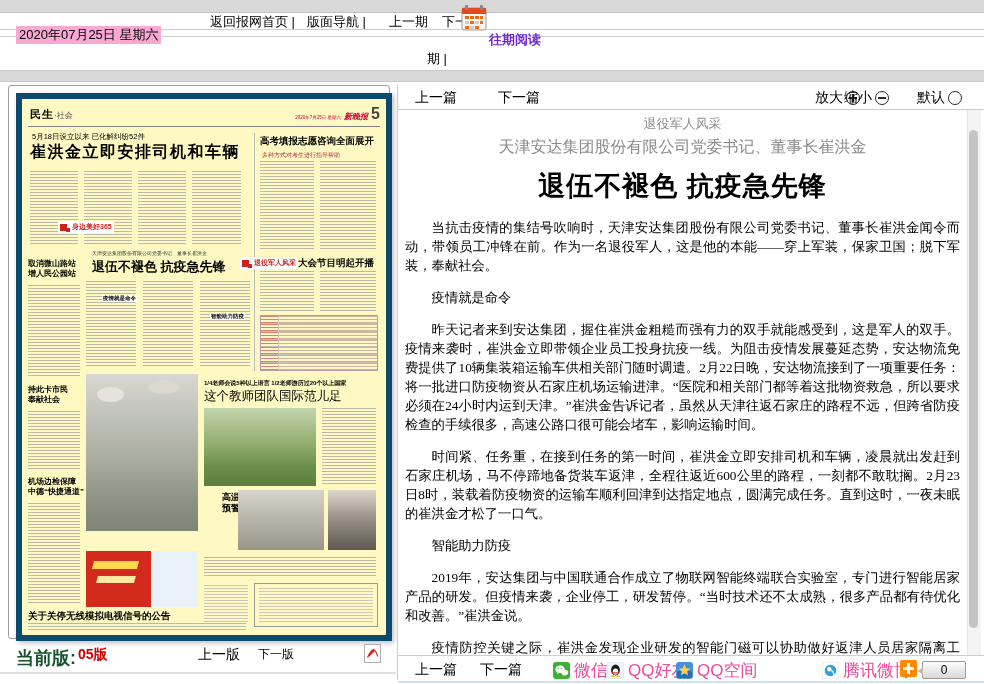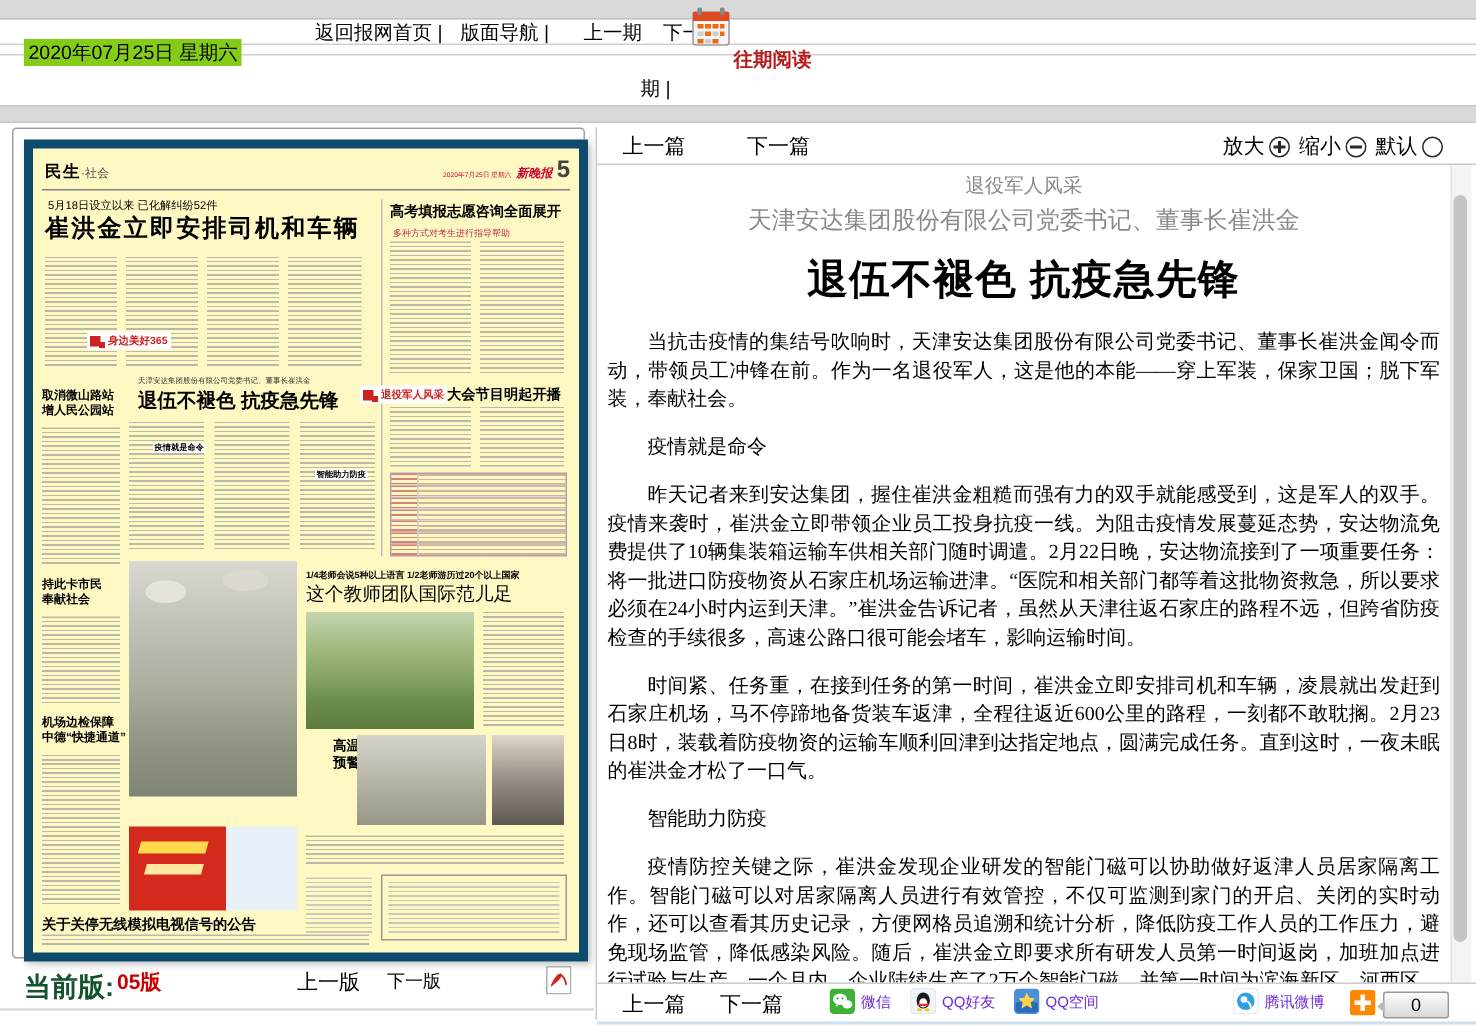--- a/index.html
+++ b/index.html
@@ -5,25 +5,25 @@
   html,body{margin:0;padding:0;}
   body{
     width:984px;height:684px;position:relative;overflow:hidden;
     background:#ffffff;font-family:"Liberation Sans",sans-serif;color:#000;
   }
   .abs{position:absolute;}
   
   #top-strip{left:0;top:0;width:984px;height:12px;background:#d9d9d9;border-bottom:1px solid #c2c2c2;}
   .hline{left:0;width:984px;height:1px;background:#cfcfcf;}
   #hline1{top:29px;} #hline2{top:36px;}
-  #header-date{left:16px;top:26px;font-size:13px;background:#84cc16;padding:0 3px;}
+  #header-date{left:16px;top:26px;font-size:13px;background:#f9a8d4;padding:0 3px;}
   .navlink{top:13px;font-size:13px;cursor:pointer;white-space:nowrap;}
   #nav-home{left:210px;} #nav-layout{left:307px;} #nav-prev-issue{left:389px;} #nav-next-issue-1{left:442px;}
   #nav-next-issue-2{left:427px;top:50px;font-size:13px;}
-  #nav-archive{left:489px;top:31px;font-size:13px;font-weight:bold;color:#b91c1c;cursor:pointer;}
+  #nav-archive{left:489px;top:31px;font-size:13px;font-weight:bold;color:#6d28d9;cursor:pointer;}
   #calendar-icon{left:461px;top:4px;cursor:pointer;}
   #gray-bar2{left:0;top:70px;width:984px;height:10px;background:#d9d9d9;border-top:1px solid #c8c8c8;border-bottom:1px solid #c8c8c8;}
 
   
   #left-panel{left:8px;top:85px;width:380px;height:552px;border:1px solid #9f9f9f;border-radius:3px;background:#fff;}
   #paper{position:absolute;left:7px;top:7px;width:364px;height:536px;background:#fef9c3;border:6px solid #0c4a6e;
          box-shadow:2px 2px 5px rgba(0,0,0,.25);overflow:hidden;cursor:pointer;}
   #paper .abs{position:absolute;}
   .sim{background-image:repeating-linear-gradient(#9d9d9d 0 1px, transparent 1px 3px);opacity:.7;}
   .simlight{background-image:repeating-linear-gradient(#b5b5b5 0 1px, transparent 1px 3px);opacity:.7;}
@@ -83,41 +83,41 @@
   #btn-next-page{left:258px;top:646px;font-size:12px;cursor:pointer;}
   #pdf-icon{left:364px;top:644px;cursor:pointer;}
   #left-bottom-rule{left:0;top:672px;width:396px;height:2px;background:#e0e0e0;}
 
   
   #right-divider{left:397px;top:85px;width:1px;height:595px;background:#cccccc;}
   #toolbar{left:398px;top:85px;width:586px;height:24px;border-bottom:1px solid #ccc;}
   #tb-prev{left:415px;top:89px;font-size:14px;cursor:pointer;}
   #tb-next{left:498px;top:89px;font-size:14px;cursor:pointer;}
   .zoomctl{top:89px;font-size:14px;cursor:pointer;white-space:nowrap;display:flex;align-items:center;gap:3px;}
-  #tb-zoomin{left:815px;} #tb-zoomout{left:866px;} #tb-reset{left:917px;}
+  #tb-zoomin{left:815px;} #tb-zoomout{left:844px;} #tb-reset{left:917px;}
   .circ{width:12px;height:12px;border:1.5px solid #2a2a2a;border-radius:50%;position:relative;display:inline-block;}
   .circ.plus:before,.circ.minus:before{content:"";position:absolute;left:2px;top:5px;width:8px;height:2px;background:#2a2a2a;}
   .circ.plus:after{content:"";position:absolute;left:5px;top:2px;width:2px;height:8px;background:#2a2a2a;}
 
   #article{left:400px;top:110px;width:565px;height:545px;overflow:hidden;font-family:"Liberation Serif",serif;}
   #art-kicker{text-align:center;color:#8a8a8a;font-size:13px;margin-top:5px;}
   #art-subtitle{text-align:center;color:#8a8a8a;font-size:16px;margin-top:4px;}
   #art-title{text-align:center;color:#000;font-size:27px;font-weight:bold;margin:10px 0 14px 0;font-family:"Liberation Sans",sans-serif;letter-spacing:1px;}
   .para{font-size:13.3px;line-height:19px;text-align:justify;text-indent:2em;margin:0 5px 13px 5px;}
 
   
   #scrollbar-track{left:967px;top:110px;width:13px;height:545px;background:#f4f4f4;border-left:1px solid #e4e4e4;cursor:pointer;}
   #scrollbar-thumb{left:969px;top:130px;width:9px;height:498px;background:#c4c4c4;border-radius:5px;cursor:pointer;}
 
   
   #footer-bar{left:398px;top:655px;width:586px;height:25px;border-top:1px solid #ccc;border-bottom:2px solid #cfe0ee;}
   #ft-prev{left:415px;top:661px;font-size:14px;cursor:pointer;}
   #ft-next{left:480px;top:661px;font-size:14px;cursor:pointer;}
   .share{top:659px;display:flex;align-items:center;gap:4px;cursor:pointer;}
-  .share .lbl{font-size:10px;color:#6d28d9;}
+  .share .lbl{font-size:17px;color:#ec4899;}
   #share-wechat{left:553px;} #share-qq{left:607px;} #share-qzone{left:676px;}
   #share-weibo{left:743px;margin-top:44px;} #share-tweibo{left:822px;}
   #share-more{left:900px;top:660px;cursor:pointer;}
   #share-counter{left:922px;top:661px;width:42px;height:16px;border:1px solid #9a9a9a;border-radius:2px;
      background:linear-gradient(#fdfdfd,#d8d8d8);text-align:center;font-size:12px;line-height:16px;cursor:pointer;}
   #share-counter:before{content:"";position:absolute;left:-5px;top:5px;border-top:4px solid transparent;border-bottom:4px solid transparent;border-right:5px solid #bbb;}
 </style>
 </head>
 <body>
 
@@ -298,20 +298,21 @@
 
 <div class="abs" id="article">
   <div id="art-kicker">退役军人风采</div>
   <div id="art-subtitle">天津安达集团股份有限公司党委书记、董事长崔洪金</div>
   <div id="art-title">退伍不褪色 抗疫急先锋</div>
   <div class="para">当抗击疫情的集结号吹响时，天津安达集团股份有限公司党委书记、董事长崔洪金闻令而动，带领员工冲锋在前。作为一名退役军人，这是他的本能——穿上军装，保家卫国；脱下军装，奉献社会。</div>
   <div class="para">疫情就是命令</div>
   <div class="para">昨天记者来到安达集团，握住崔洪金粗糙而强有力的双手就能感受到，这是军人的双手。疫情来袭时，崔洪金立即带领企业员工投身抗疫一线。为阻击疫情发展蔓延态势，安达物流免费提供了10辆集装箱运输车供相关部门随时调遣。2月22日晚，安达物流接到了一项重要任务：将一批进口防疫物资从石家庄机场运输进津。“医院和相关部门都等着这批物资救急，所以要求必须在24小时内运到天津。”崔洪金告诉记者，虽然从天津往返石家庄的路程不远，但跨省防疫检查的手续很多，高速公路口很可能会堵车，影响运输时间。</div>
   <div class="para">时间紧、任务重，在接到任务的第一时间，崔洪金立即安排司机和车辆，凌晨就出发赶到石家庄机场，马不停蹄地备货装车返津，全程往返近600公里的路程，一刻都不敢耽搁。2月23日8时，装载着防疫物资的运输车顺利回津到达指定地点，圆满完成任务。直到这时，一夜未眠的崔洪金才松了一口气。</div>
   <div class="para">智能助力防疫</div>
+  <div class="para">2019年，安达集团与中国联通合作成立了物联网智能终端联合实验室，专门进行智能居家产品的研发。但疫情来袭，企业停工，研发暂停。“当时技术还不太成熟，很多产品都有待优化和改善。”崔洪金说。</div>
   <div class="para">疫情防控关键之际，崔洪金发现企业研发的智能门磁可以协助做好返津人员居家隔离工作。智能门磁可以对居家隔离人员进行有效管控，不仅可监测到家门的开启、关闭的实时动作，还可以查看其历史记录，方便网格员追溯和统计分析，降低防疫工作人员的工作压力，避免现场监管，降低感染风险。随后，崔洪金立即要求所有研发人员第一时间返岗，加班加点进行试验与生产。一个月内，企业陆续生产了2万个智能门磁，并第一时间为滨海新区、河西区、西青区多个社区的返津居家隔离人员进行安装。</div>
 
 </div>
 
 <div class="abs" id="scrollbar-track"></div>
 <div class="abs" id="scrollbar-thumb"></div>
 
 <div class="abs" id="footer-bar"></div>
 <span class="abs" id="ft-prev">上一篇</span>
 <span class="abs" id="ft-next">下一篇</span>

